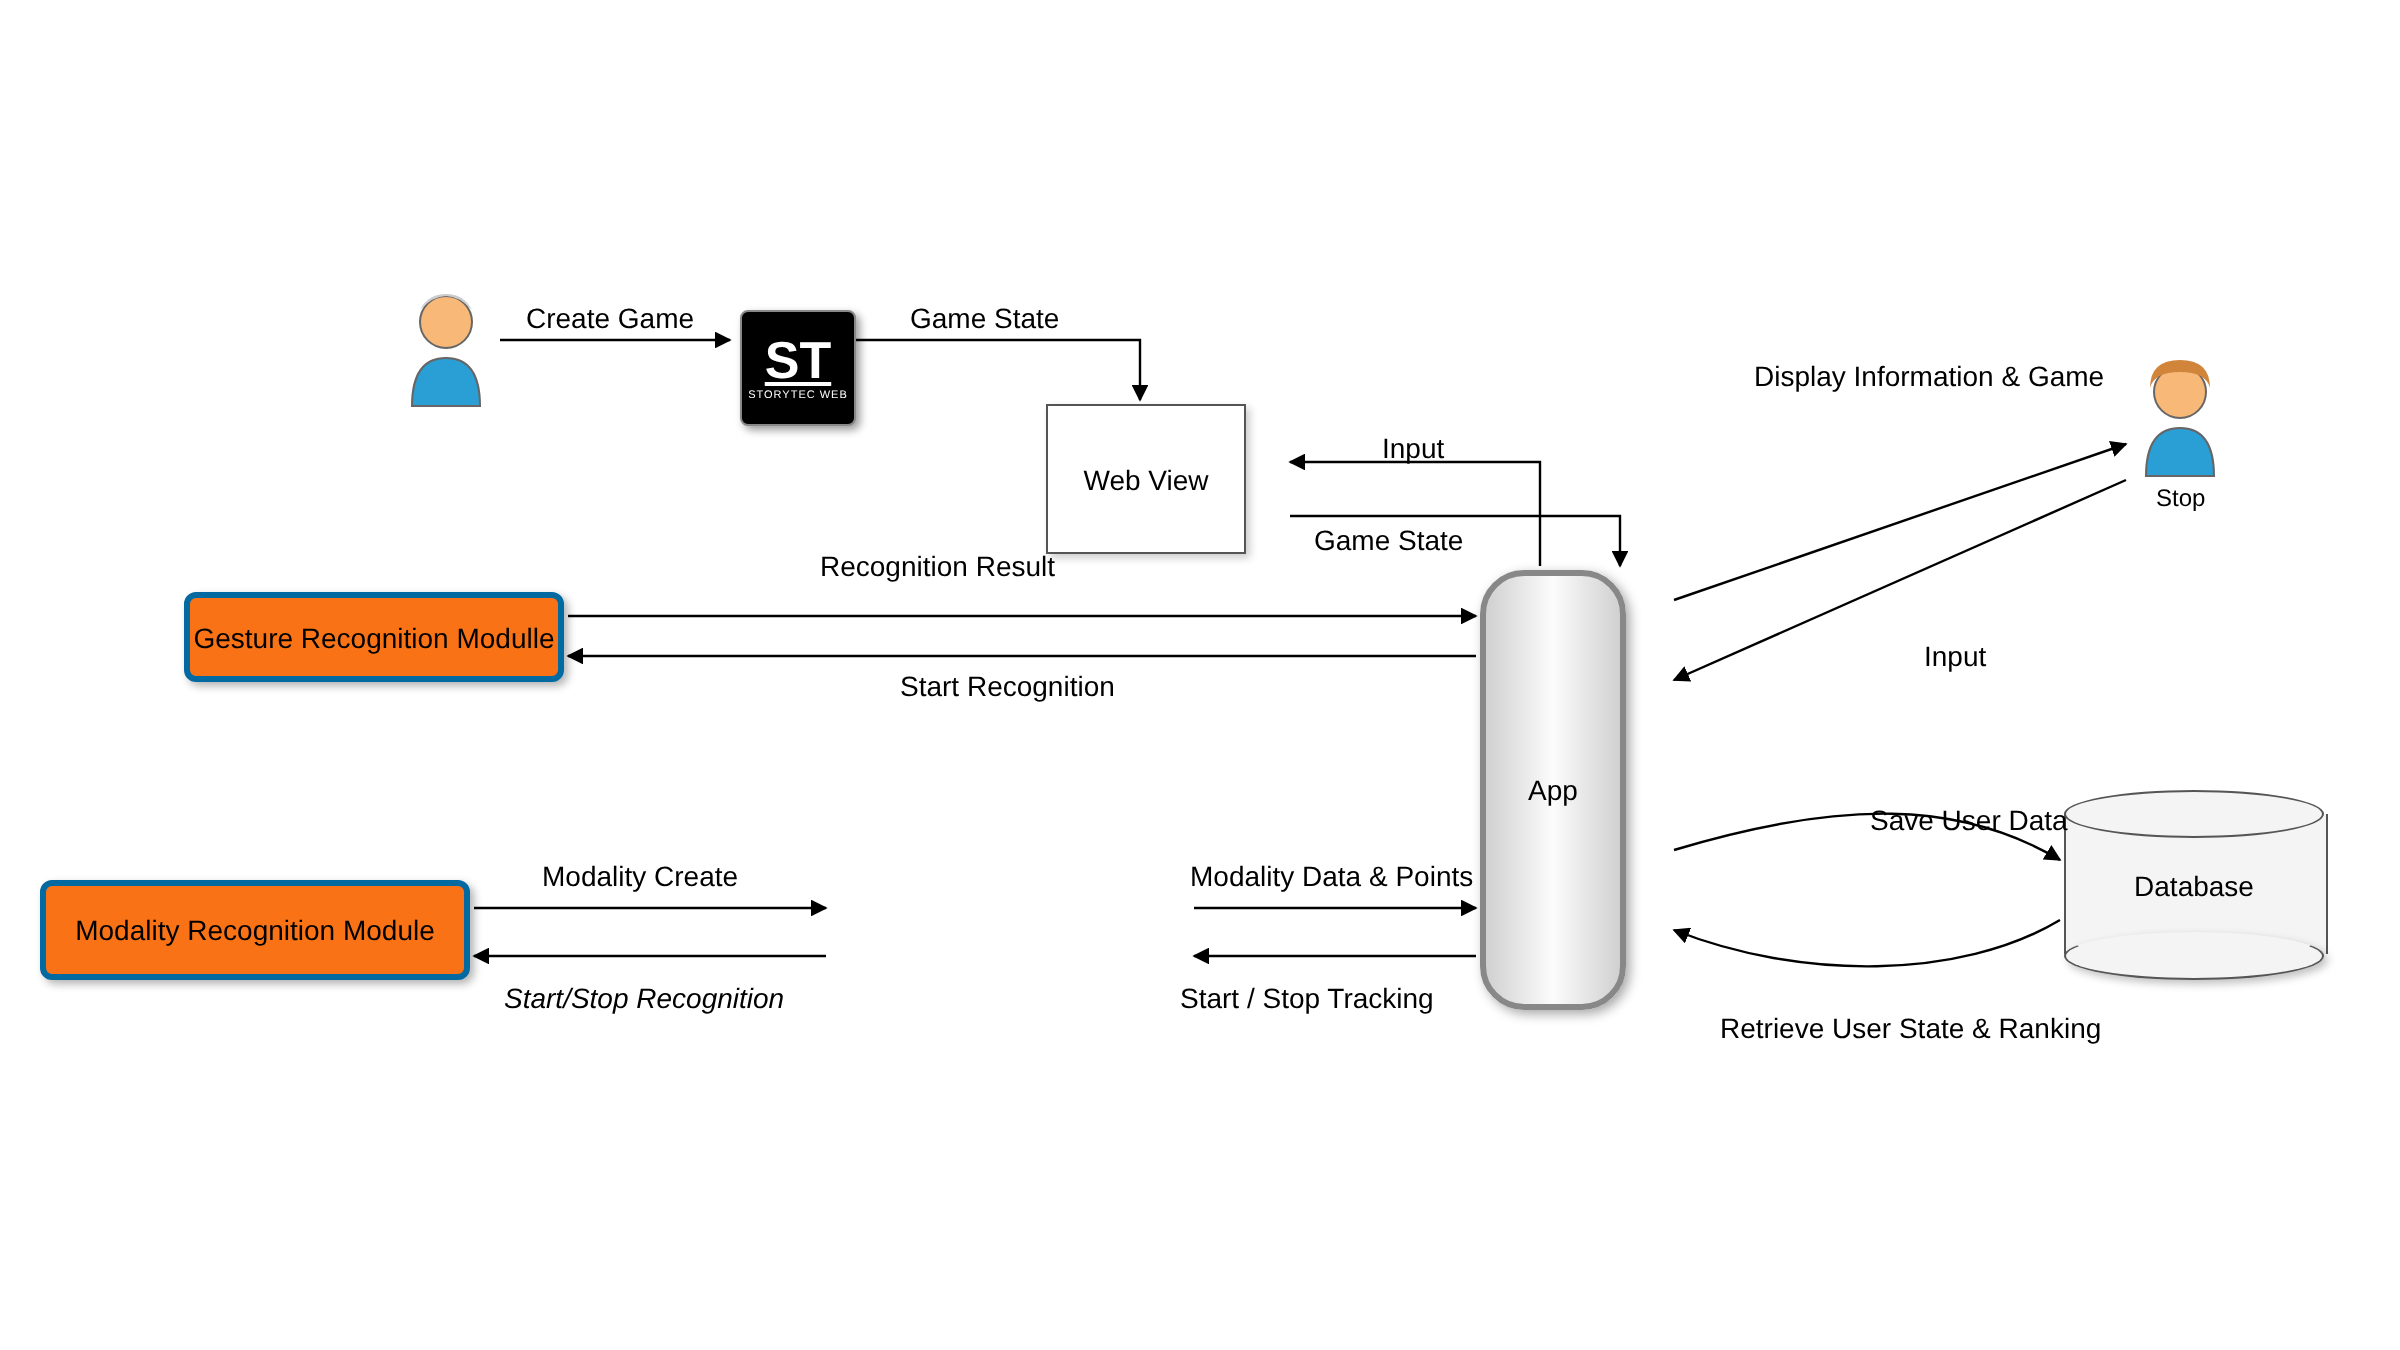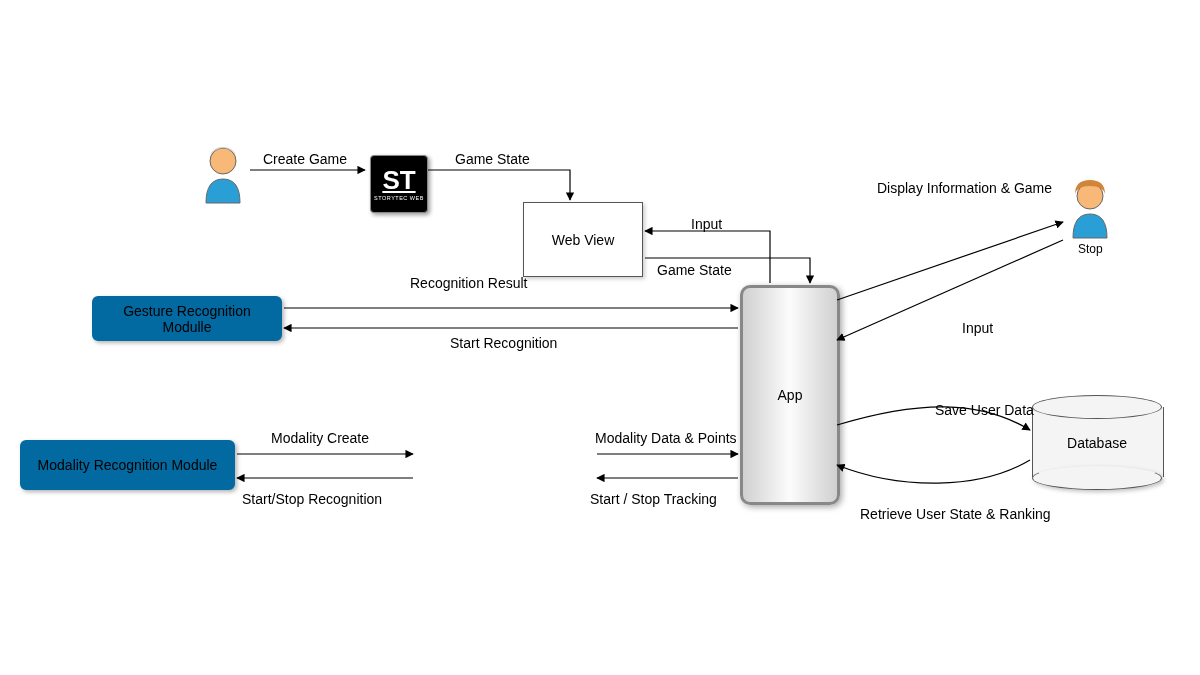--- a/index.html
+++ b/index.html
@@ -16,22 +16,22 @@
   .box {
     position: absolute;
     border-radius: 6px;
     display: flex;
     align-items: center;
     justify-content: center;
     text-align: center;
     box-sizing: border-box;
   }
   .module-box {
-    background: #0369a1;
-    border: 6px solid #0369a1;
+    background: #f97316;
+    border: 3px solid #0369a1;
     box-shadow: 2px 2px 4px rgba(0,0,0,0.3);
   }
   .webview-box {
     background: #fff;
     border: 1px solid #555;
     border-radius: 0;
     box-shadow: 2px 2px 4px rgba(0,0,0,0.2);
   }
   .app-box {
     background: linear-gradient(90deg, #d0d0d0, #fcfcfc, #d0d0d0);
@@ -98,34 +98,34 @@
       <path d="M12 10 Q25 -4 38 10 Q34 2 25 2 Q16 2 12 10 Z" fill="#ccc"></path>
       <path d="M8 58 Q8 34 25 34 Q42 34 42 58 Z" fill="#2a9fd6" stroke="#666"></path>
     </svg>
   </div>
 
   <div class="st-logo" style="left:370px; top:155px;">
     <div class="st-big">ST</div>
     <div class="st-sub">STORYTEC WEB</div>
   </div>
 
-  <div class="box webview-box" style="left:523px; top:202px; width:120px; height:75px;">
+  <div class="box webview-box" style="left:523px; top:202px; width:100px; height:75px;">
     <span>Web View</span>
   </div>
 
   <div class="box module-box" style="left:92px; top:296px; width:190px; height:45px;">
     <span>Gesture Recognition Modulle</span>
   </div>
 
   <div class="box module-box" style="left:20px; top:440px; width:215px; height:50px;">
     <span>Modality Recognition Module</span>
   </div>
 
 
-  <div class="box app-box" style="left:740px; top:285px; width:100px; height:220px;">
+  <div class="box app-box" style="left:740px; top:285px; width:73px; height:220px;border-radius:22px;">
     <span>App</span>
   </div>
 
   <div class="box" style="left:1065px; top:180px; width:50px; height:60px;">
     <svg width="50" height="60" viewBox="0 0 50 60">
       <circle cx="25" cy="16" r="13" fill="#f8b878" stroke="#666"></circle>
       <path d="M10 14 Q10 0 25 0 Q40 0 40 14 Q38 6 25 6 Q12 6 10 14 Z" fill="#d1853b"></path>
       <path d="M8 58 Q8 34 25 34 Q42 34 42 58 Z" fill="#2a9fd6" stroke="#666"></path>
     </svg>
   </div>
@@ -138,21 +138,21 @@
     <div class="db-label">Database</div>
   </div>
 
   <div class="label" style="left:263px; top:151px;">Create Game</div>
   <div class="label" style="left:455px; top:151px;">Game State</div>
   <div class="label" style="left:691px; top:216px;">Input</div>
   <div class="label" style="left:657px; top:262px;">Game State</div>
   <div class="label" style="left:410px; top:275px;">Recognition Result</div>
   <div class="label" style="left:450px; top:335px;">Start Recognition</div>
   <div class="label" style="left:271px; top:430px;">Modality Create</div>
-  <div class="label" style="left:242px; top:491px;">Start/Stop Recognition</div>
+  <div class="label" style="left:252px; top:491px;font-style:italic;">Start/Stop Recognition</div>
   <div class="label" style="left:595px; top:430px;">Modality Data &amp; Points</div>
   <div class="label" style="left:590px; top:491px;">Start / Stop Tracking</div>
   <div class="label" style="left:877px; top:180px;">Display Information &amp; Game</div>
   <div class="label" style="left:962px; top:320px;">Input</div>
   <div class="label" style="left:935px; top:402px;">Save User Data</div>
   <div class="label" style="left:860px; top:506px;">Retrieve User State &amp; Ranking</div>
 
   <svg class="overlay">
     <defs>
       <marker id="arrow" viewBox="0 0 10 10" refX="9" refY="5" markerWidth="7" markerHeight="7" orient="auto-start-reverse">

